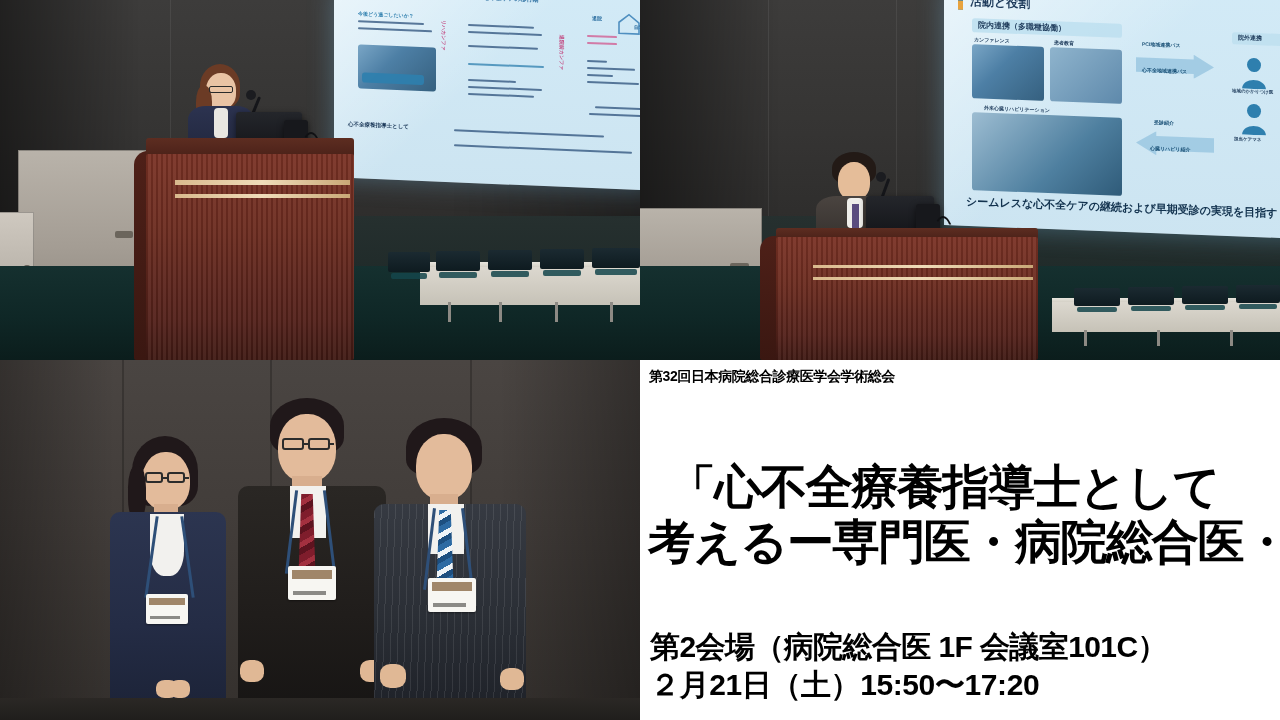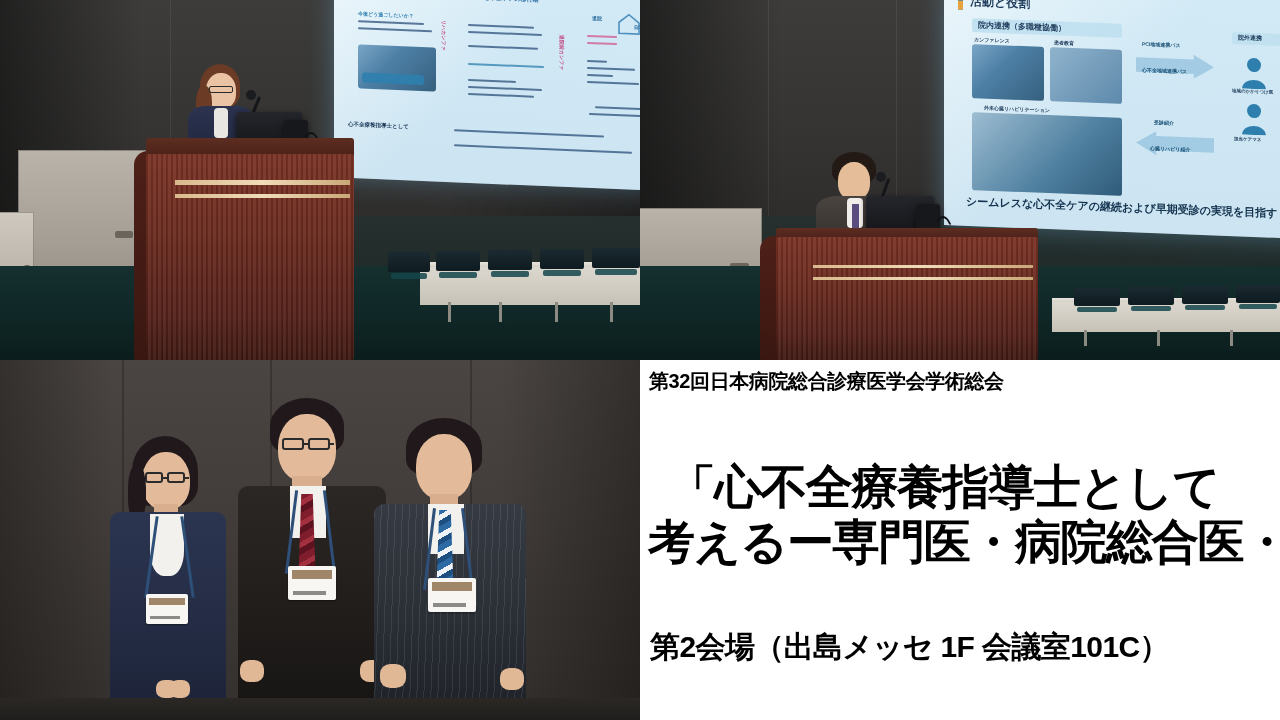--- a/index.html
+++ b/index.html
@@ -150,21 +150,21 @@
                    background:#8b8a86; }
   .gp .hand{ position:absolute; background:#e0b895; border-radius:40%; }
   .gp .glasses{ position:absolute; border:2px solid #2b2b2b; border-radius:3px; }
   .gp .glasses:after{ content:""; position:absolute; top:40%; left:100%; width:6px;
                       height:2px; background:#2b2b2b; }
 
   
   #panel-br{ padding:0; }
   .txt-wrap{ position:absolute; left:0; top:0; width:640px; height:360px; color:#000; }
   .conf-name{
-    position:absolute; left:9px; top:8px; font-size:20px; font-weight:700;
+    position:absolute; left:9px; top:8px; font-size:14px; font-weight:700;
     letter-spacing:-0.4px; white-space:nowrap;
   }
   .sympo{
     position:absolute; left:9px; top:48px; font-size:42px; font-weight:700;
     letter-spacing:-0.5px; white-space:nowrap; line-height:1;
   }
   .thl{
     position:absolute; font-size:47px; font-weight:700; white-space:nowrap;
     letter-spacing:-1.4px; line-height:1;
   }
@@ -471,17 +471,18 @@
 
       <div class="floor"></div>
     </div>
   </div>
 
   <div class="panel" id="panel-br">
     <div class="txt-wrap">
       <div class="conf-name">第32回日本病院総合診療医学会学術総会</div>
       <div class="thl l1">「心不全療養指導士として</div>
       <div class="thl l2">考えるー専門医・病院総合医・</div>
-      <div class="venue">第2会場（出島メッセ 1F 会議室101C）</div>
+      <div class="venue">第2会場（病院総合医 1F 会議室101C）</div>
+      <div class="datetime">２月21日（土）15:50〜17:20</div>
     </div>
   </div>
 
 </div>
 
 </body></html>

